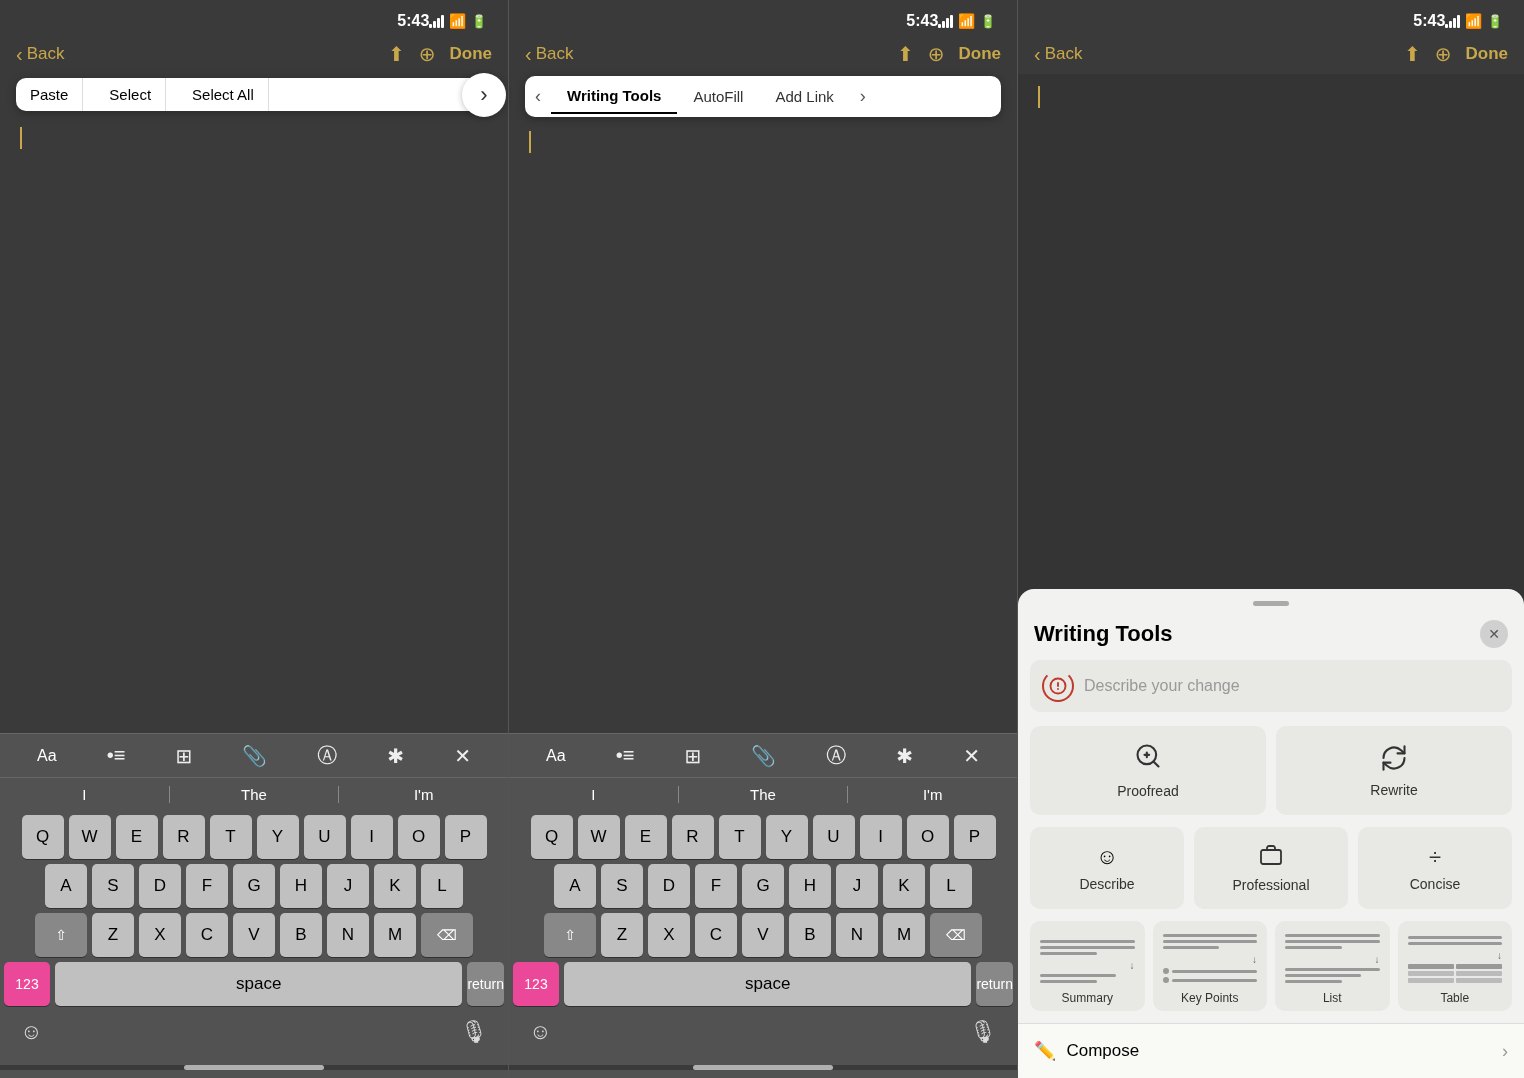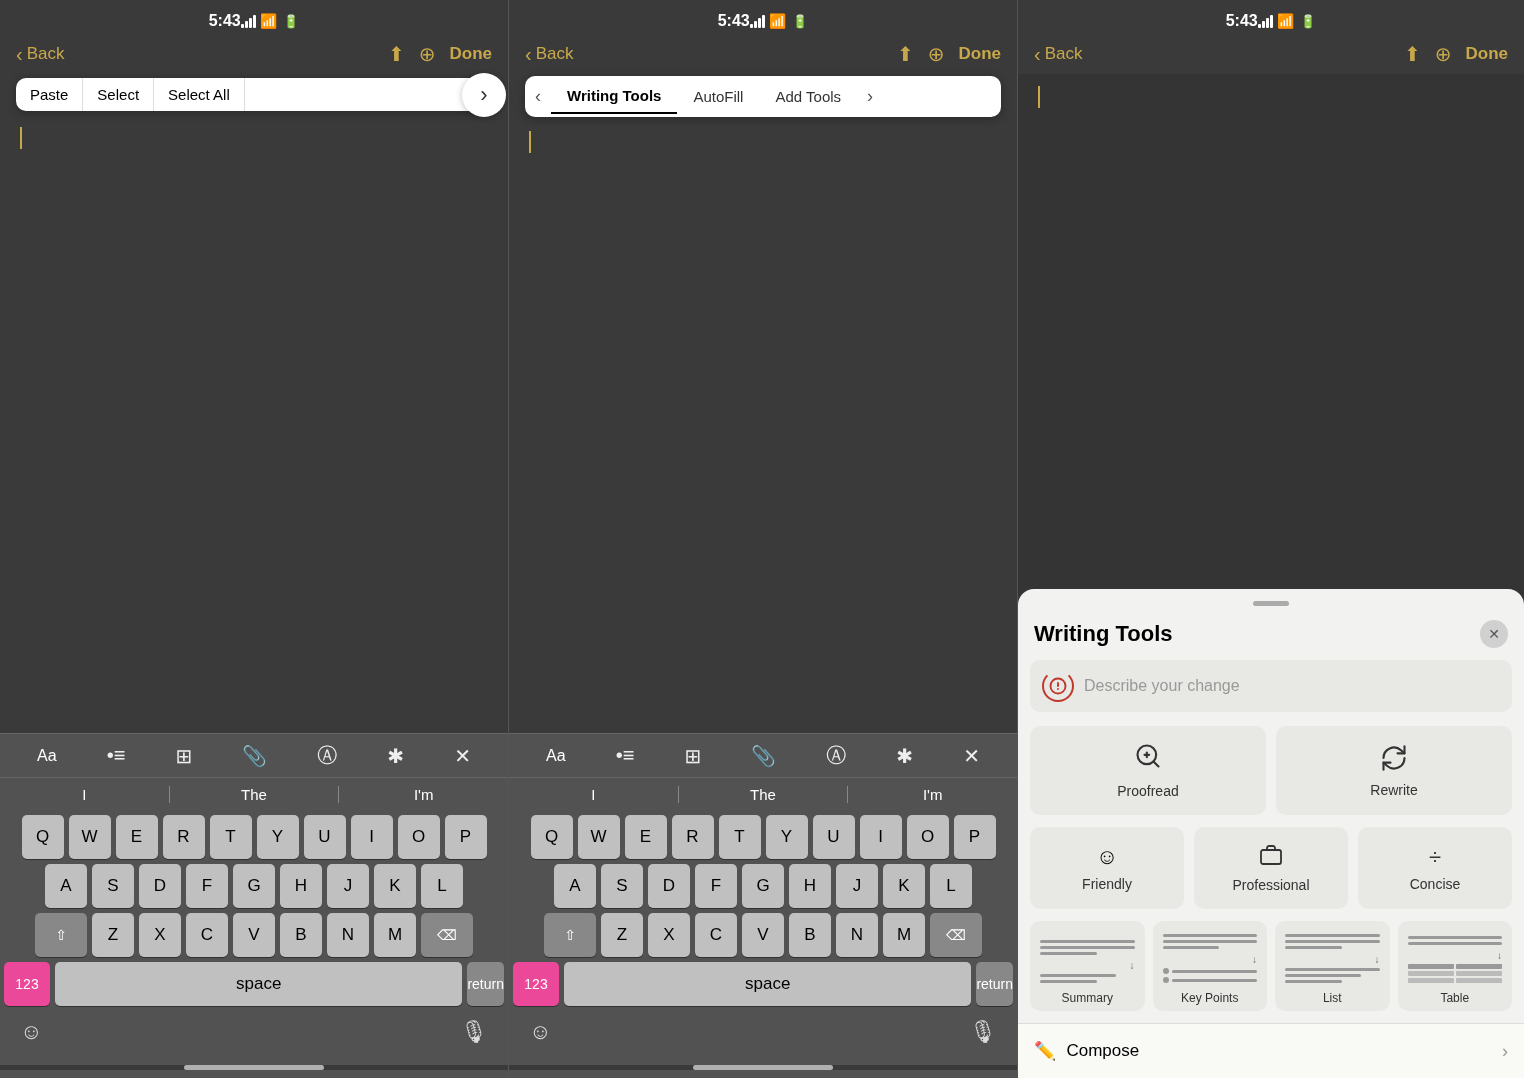--- a/index.html
+++ b/index.html
@@ -22,21 +22,21 @@
       display: flex;
       flex-direction: column;
       position: relative;
       border-right: 1px solid #555;
     }
     .phone-panel:last-child { border-right: none; }
 
     
     .status-bar {
       display: flex;
-      justify-content: center;
+      justify-content: flex-end;
       align-items: center;
       padding: 12px 20px 8px;
       background: #3a3a3a;
     }
     .status-time {
       font-size: 16px;
       font-weight: 600;
       color: #fff;
     }
     .status-icons {
@@ -76,21 +76,21 @@
       font-weight: 600;
       color: #c8a84b;
     }
 
     
     .context-menu-bar {
       background: #fff;
       border-radius: 10px;
       display: flex;
       align-items: center;
-      gap: 0;
+      gap: 12px;
       margin: 2px 16px;
       padding: 2px 0;
       box-shadow: 0 2px 10px rgba(0,0,0,0.3);
       position: relative;
       z-index: 10;
     }
     .context-menu-item {
       padding: 8px 14px;
       font-size: 15px;
       font-weight: 400;
@@ -614,21 +614,21 @@
       <span style="font-size:20px;">⬆</span>
       <span style="font-size:20px;">⊕</span>
       <span class="nav-done">Done</span>
     </div>
   </div>
 
   <div class="panel2-context-bar">
     <span class="ctx-arrow">‹</span>
     <span class="ctx-item-active">Writing Tools</span>
     <span class="ctx-item">AutoFill</span>
-    <span class="ctx-item">Add Tools</span>
+    <span class="ctx-item">Add Link</span>
     <span class="ctx-arrow-right">›</span>
   </div>
 
   <div class="editor-area">
     <span class="text-cursor"></span>
   </div>
 
   <div class="keyboard-toolbar">
     <span class="toolbar-icon-text">Aa</span>
     <span class="toolbar-icon">•≡</span>
@@ -766,21 +766,21 @@
             <path d="M21 12a9 9 0 01-15 6.7L3 16"></path>
           </svg>
         </div>
         <span class="tool-label">Rewrite</span>
       </div>
     </div>
 
     <div class="tone-row">
       <div class="tool-cell">
         <div style="font-size:22px;">☺</div>
-        <span class="tool-label">Friendly</span>
+        <span class="tool-label">Describe</span>
       </div>
       <div class="tool-cell">
         <div>
           <svg width="24" height="24" viewBox="0 0 24 24" fill="none" stroke="#333" stroke-width="1.8" stroke-linecap="round" stroke-linejoin="round">
             <rect x="2" y="7" width="20" height="14" rx="2"></rect>
             <path d="M16 7V5a2 2 0 00-2-2h-4a2 2 0 00-2 2v2"></path>
           </svg>
         </div>
         <span class="tool-label">Professional</span>
       </div>

